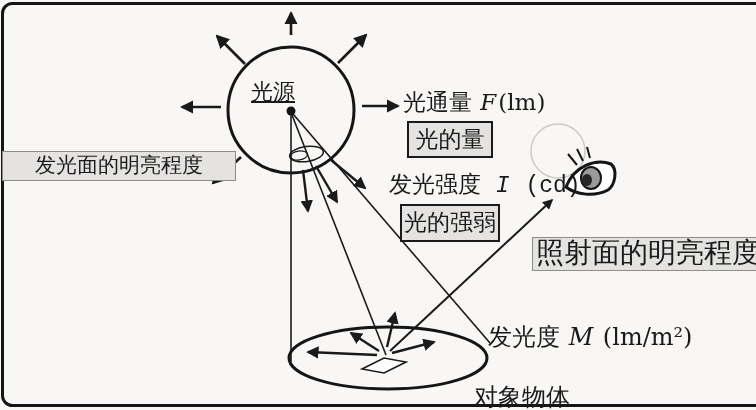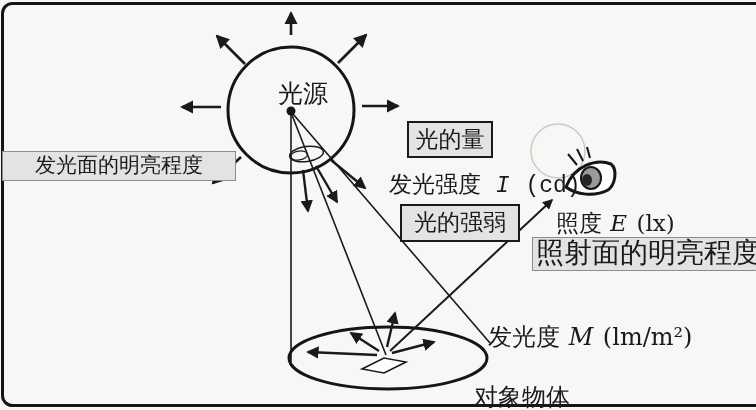--- a/index.html
+++ b/index.html
@@ -93,30 +93,30 @@
         <line x1="577" y1="165" x2="568" y2="154"></line>
         <line x1="583" y1="161" x2="577" y2="149"></line>
         <line x1="590" y1="158" x2="587" y2="147"></line>
       </g>
     </g>
   </svg>
 
 
   <div class="notebox thin" style="left:2px;top:151px;width:234px;height:30px;font-size:21px;line-height:27px;">发光面的明亮程度</div>
 
-  <div class="lbl" style="left:278px;top:80px;font-size:25px;">光源</div>
+  <div class="lbl" style="left:251px;top:80px;font-size:22px;text-decoration:underline;">光源</div>
 
+  <div class="lbl" style="left:403px;top:90px;"><span>光通量 </span><span class="sym">F</span><span>(lm)</span></div>
 
   <div class="notebox bold" style="left:407px;top:121px;width:86px;height:37px;font-size:23px;line-height:32px;">光的量</div>
 
   <div class="lbl" style="left:389px;top:174px;font-family:Liberation Mono, monospace;"><span>发光强度 </span><span class="sym">I</span><span> (cd)</span></div>
 
-  <div class="notebox bold" style="left:400px;top:204px;width:120px;height:38px;font-size:23px;line-height:33px;">光的强弱</div>
+  <div class="notebox bold" style="left:400px;top:204px;width:100px;height:38px;font-size:23px;line-height:33px;">光的强弱</div>
 
-  <div class="lbl" style="left:556px;top:211px;"><span>照度 </span><span class="sym">E</span><span> (lx)</span></div>
 
   <div class="notebox thin" style="left:532px;top:237px;width:232px;height:34px;font-size:28px;line-height:30px;">照射面的明亮程度</div>
 
   <div class="lbl" style="left:474px;top:384px;font-size:24px;">对象物体</div>
 
   <div class="lbl" style="left:488px;top:324px;font-size:24px;"><span>发光度 </span><span class="sym">M</span><span> (lm/m²)</span></div>
 
 </div>
 
 </body></html>

